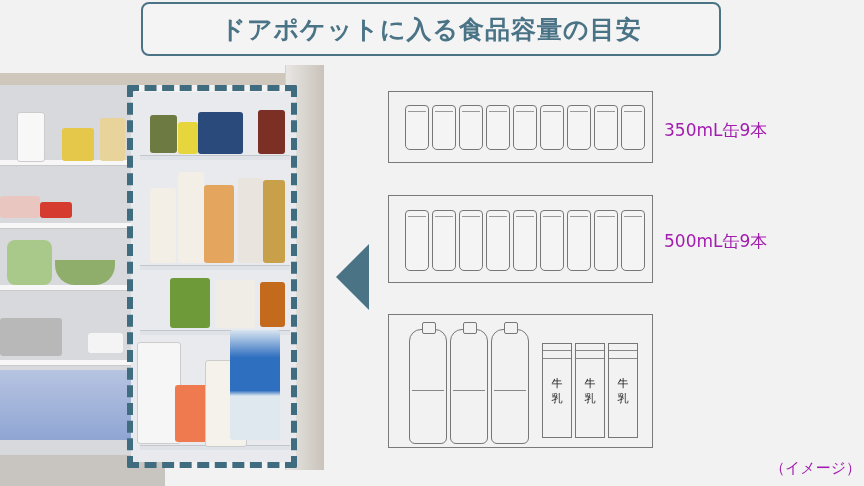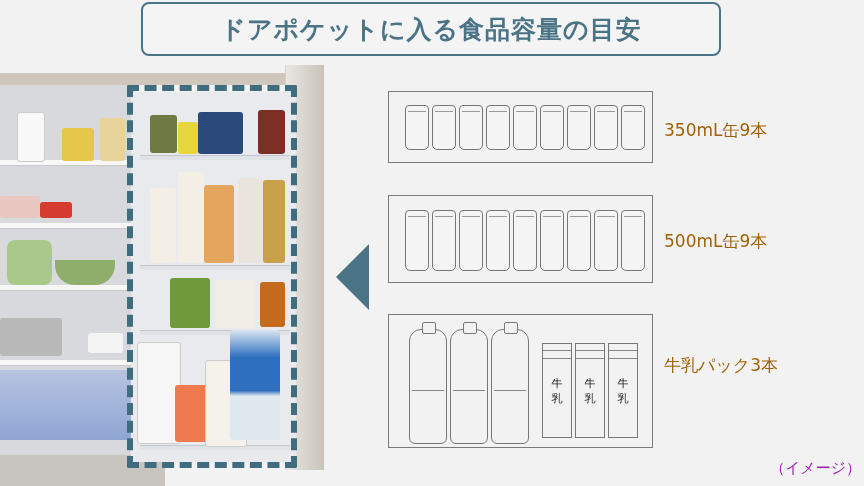--- a/index.html
+++ b/index.html
@@ -46,21 +46,21 @@
   .can { border:1px solid #777; border-radius:4px 4px 5px 5px; box-sizing:border-box; background:#f4f4f4; position:relative; }
   .can::before { content:""; position:absolute; left:2px; right:2px; top:5px; border-top:1px solid #999; }
   .bottles { position:absolute; left:20px; top:10px; display:flex; gap:3px; }
   .bottle { width:38px; height:115px; border:1px solid #777; border-radius:12px 12px 6px 6px; box-sizing:border-box; position:relative; }
   .bottle::before { content:""; position:absolute; left:12px; top:-8px; width:12px; height:10px; border:1px solid #777; border-radius:2px; background:#f2f2f2; }
   .bottle::after { content:""; position:absolute; left:2px; right:2px; top:60px; border-top:1px solid #888; }
   .cartons { position:absolute; left:153px; top:28px; display:flex; gap:3px; }
   .carton { width:30px; height:95px; border:1px solid #777; box-sizing:border-box; display:flex; flex-direction:column; align-items:center; justify-content:center; font-size:11px; color:#222; line-height:15px; position:relative; }
   .carton::before { content:""; position:absolute; left:0; right:0; top:6px; border-top:1px solid #888; }
   .carton::after { content:""; position:absolute; left:0; right:0; top:14px; border-top:1px solid #888; }
-  .label { position:absolute; left:664px; color:#a16207; font-size:17px; line-height:27px;text-align:center; }
+  .label { position:absolute; left:664px; color:#a21caf; font-size:17px; line-height:27px;text-align:center; }
   .note { position:absolute; left:770px; top:459px; font-size:15px; color:#a21caf; }
 </style>
 </head>
 <body>
 
 <div class="title-box">ドアポケットに入る食品容量の目安</div>
 
 <div class="fridge">
   <div class="body-top"></div>
   <div class="inner"></div>
@@ -158,16 +158,15 @@
       <span>牛</span>
       <span>乳</span>
     </div>
     <div class="carton">
       <span>牛</span>
       <span>乳</span>
     </div>
   </div>
 </div>
 <div class="label" style="top:352px;">
-  <div>牛乳パック3本</div>
 </div>
 
 <div class="note">（イメージ）</div>
 
 </body></html>

